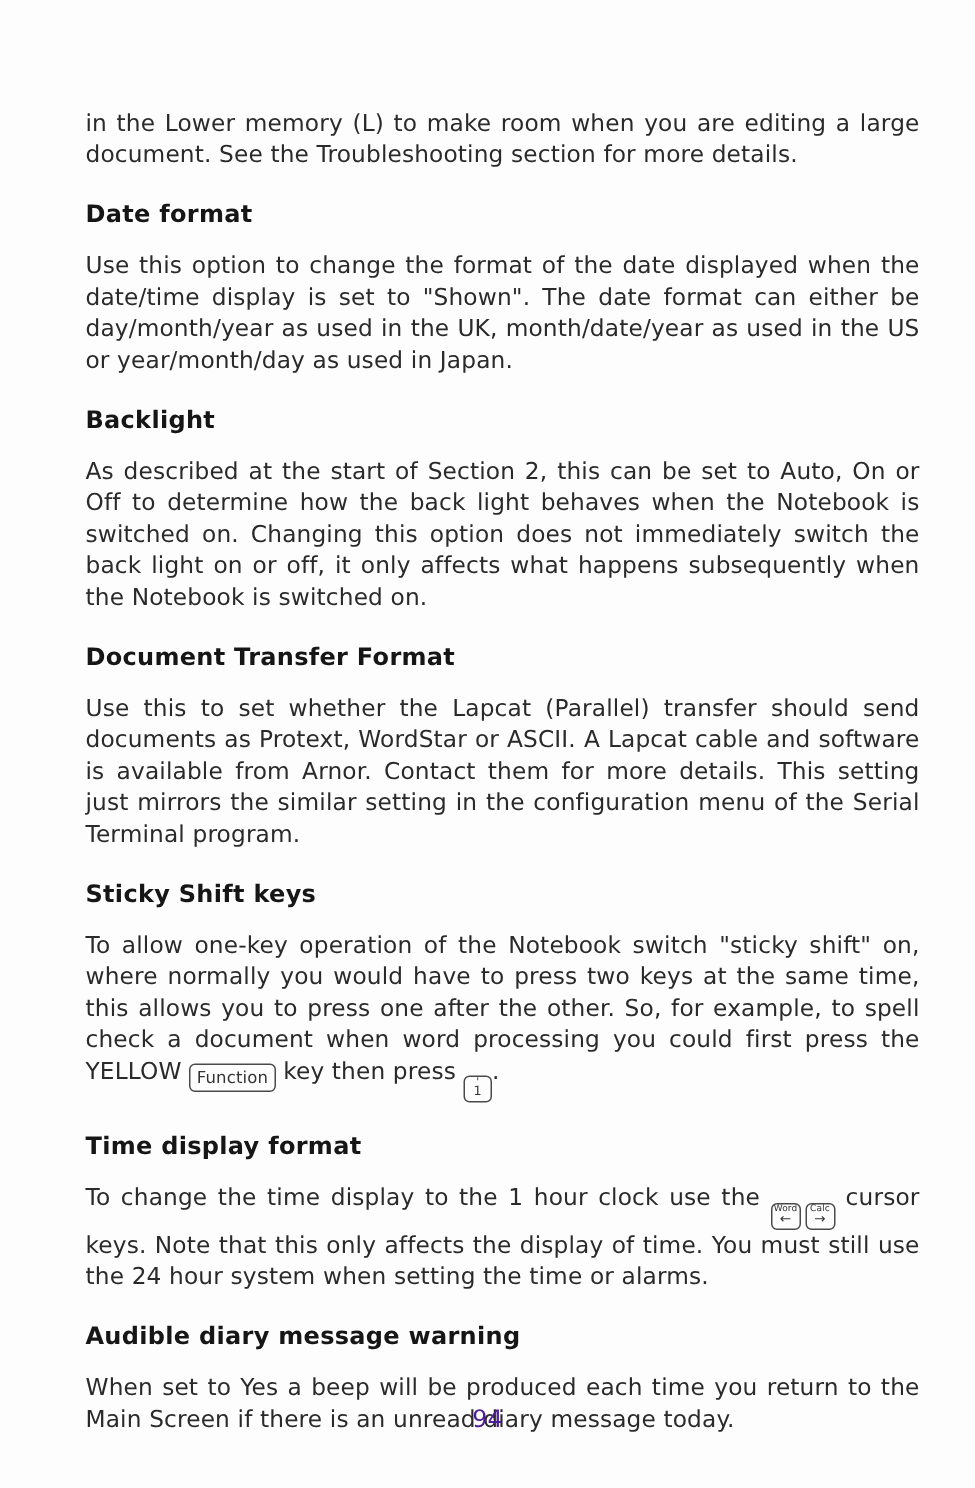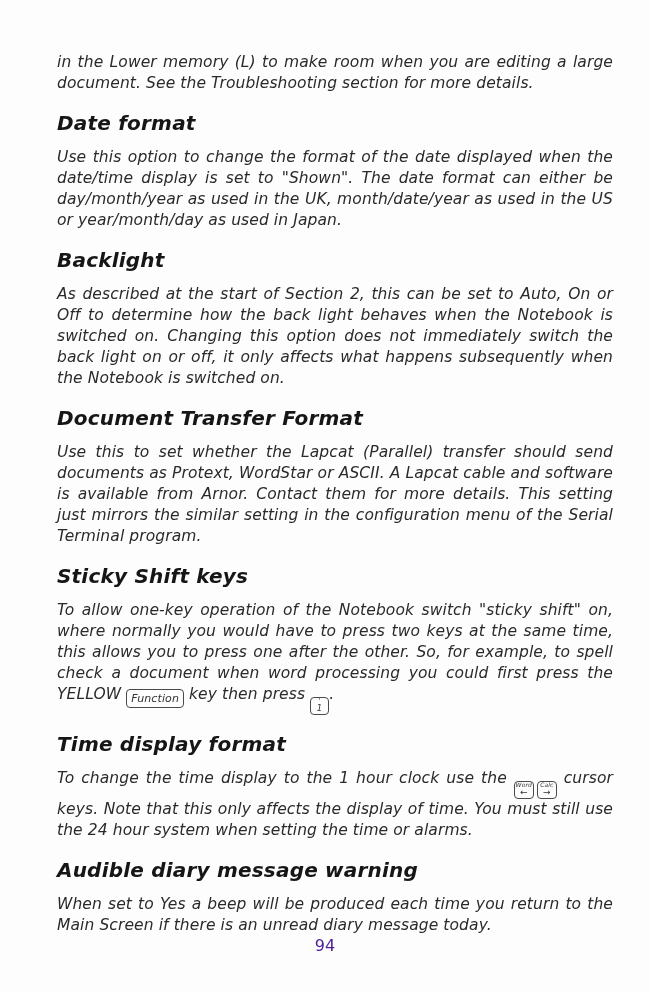--- a/index.html
+++ b/index.html
@@ -11,35 +11,34 @@
     position: relative;
     width: 650px;
     height: 992px;
     background: #fdfdfd;
     overflow: hidden;
     font-family: "DejaVu Sans", sans-serif;
   }
   .content {
     position: absolute;
     left: 57px;
-    top: 52px;
+    top: 72px;
     width: 556px;
-    font-style: italic;
   }
   p.body {
     margin: 0;
     font-size: 15.5px;
     line-height: 21px;
     text-align: justify;
     color: #2a2a2a;
     letter-spacing: 0.1px;
   }
   h2.heading {
     margin: 18px 0 13px 0;
-    font-size: 20px;
+    font-size: 16px;
     line-height: 22px;
     font-weight: 700;
     color: #161616;
     letter-spacing: 0.2px;
   }
   
   .keycap {
     display: inline-block;
     border: 1.3px solid #4a4a4a;
     border-radius: 4px;

